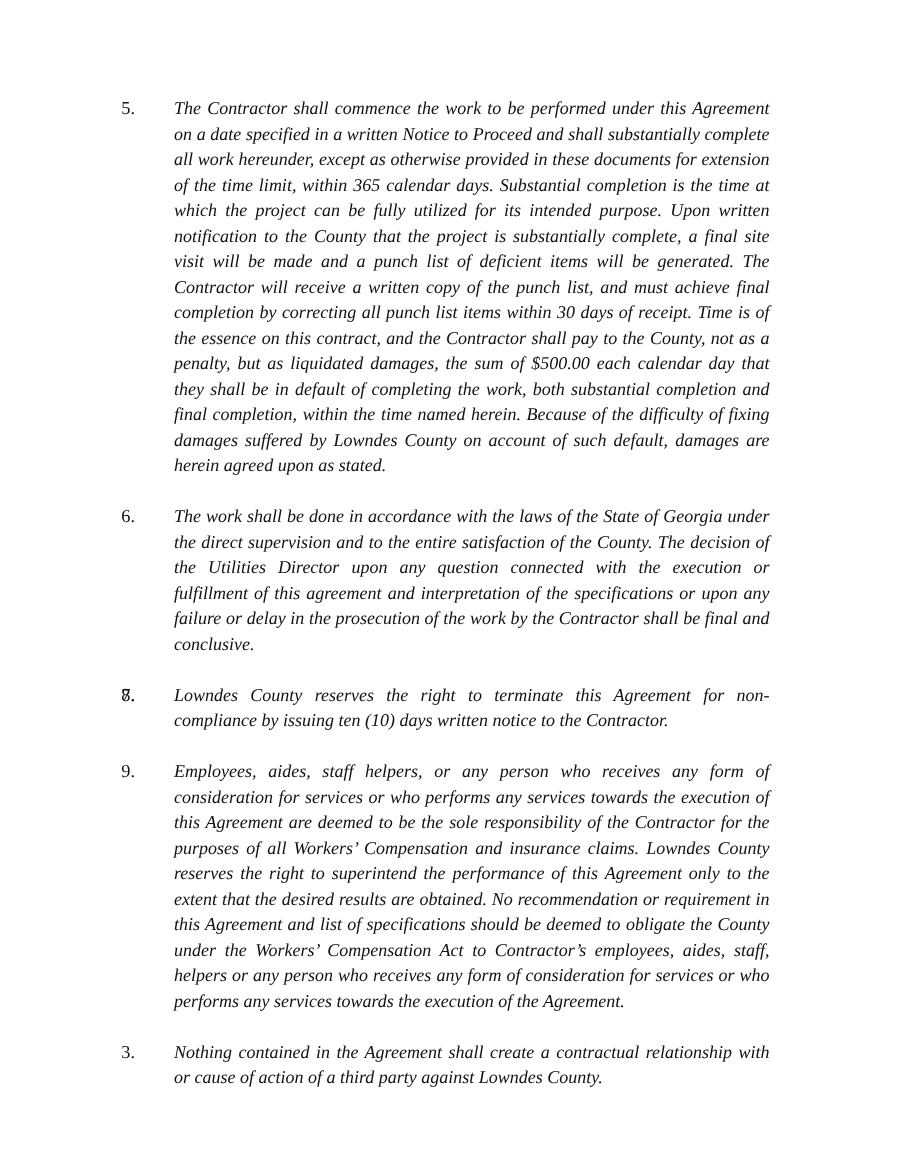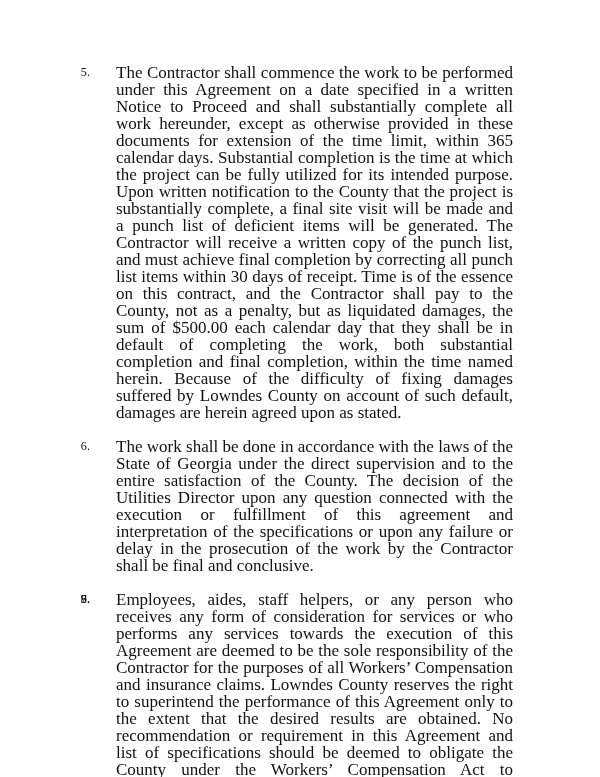--- a/index.html
+++ b/index.html
@@ -39,26 +39,27 @@
     top: 0;
     width: 32px;
     text-align: right;
     font-size: 12.2px;
     line-height: 17px;
     color: #111111;
     white-space: nowrap;
   }
   .clause-text {
     display: block;
-    font-size: 17px;
+    font-size: 12px;
     line-height: 17px;
     text-align: justify;
     text-justify: inter-word;
     color: #111111;
     hyphens: none;
+    font-style: italic;
     -webkit-hyphens: none;
   }
   
   .clause-text, .clause-number {
     -webkit-font-smoothing: antialiased;
     text-rendering: optimizeLegibility;
   }
 </style>
 </head>
 <body>
@@ -75,20 +76,21 @@
       <span class="clause-number">6.</span>
       <span class="clause-text">The work shall be done in accordance with the laws of the State of Georgia under the direct supervision and to the entire satisfaction of the County.  The decision of the Utilities Director upon any question connected with the execution or fulfillment of this agreement and interpretation of the specifications or upon any failure or delay in the prosecution of the work by the Contractor shall be final and conclusive.</span>
     </li>
 
     <li class="clause">
       <span class="clause-number">7.</span>
     </li>
 
     <li class="clause">
       <span class="clause-number">8.</span>
+      <span class="clause-text">Lowndes County reserves the right to terminate this Agreement for non-compliance by issuing ten (10) days written notice to the Contractor.</span>
     </li>
 
     <li class="clause">
       <span class="clause-number">9.</span>
       <span class="clause-text">Employees, aides, staff helpers, or any person who receives any form of consideration for services or who performs any services towards the execution of this Agreement are deemed to be the sole responsibility of the Contractor for the purposes of all Workers’ Compensation and insurance claims.  Lowndes County reserves the right to superintend the performance of this Agreement only to the extent that the desired results are obtained.   No recommendation or requirement in this Agreement and list of specifications should be deemed to obligate the County under the Workers’ Compensation Act to Contractor’s employees, aides, staff, helpers or any person who receives any form of consideration for services or who performs any services towards the execution of the Agreement.</span>
     </li>
 
     <li class="clause">
       <span class="clause-number">3.</span>
       <span class="clause-text">Nothing contained in the Agreement shall create a contractual relationship with or cause of action of a third party against Lowndes County.</span>

